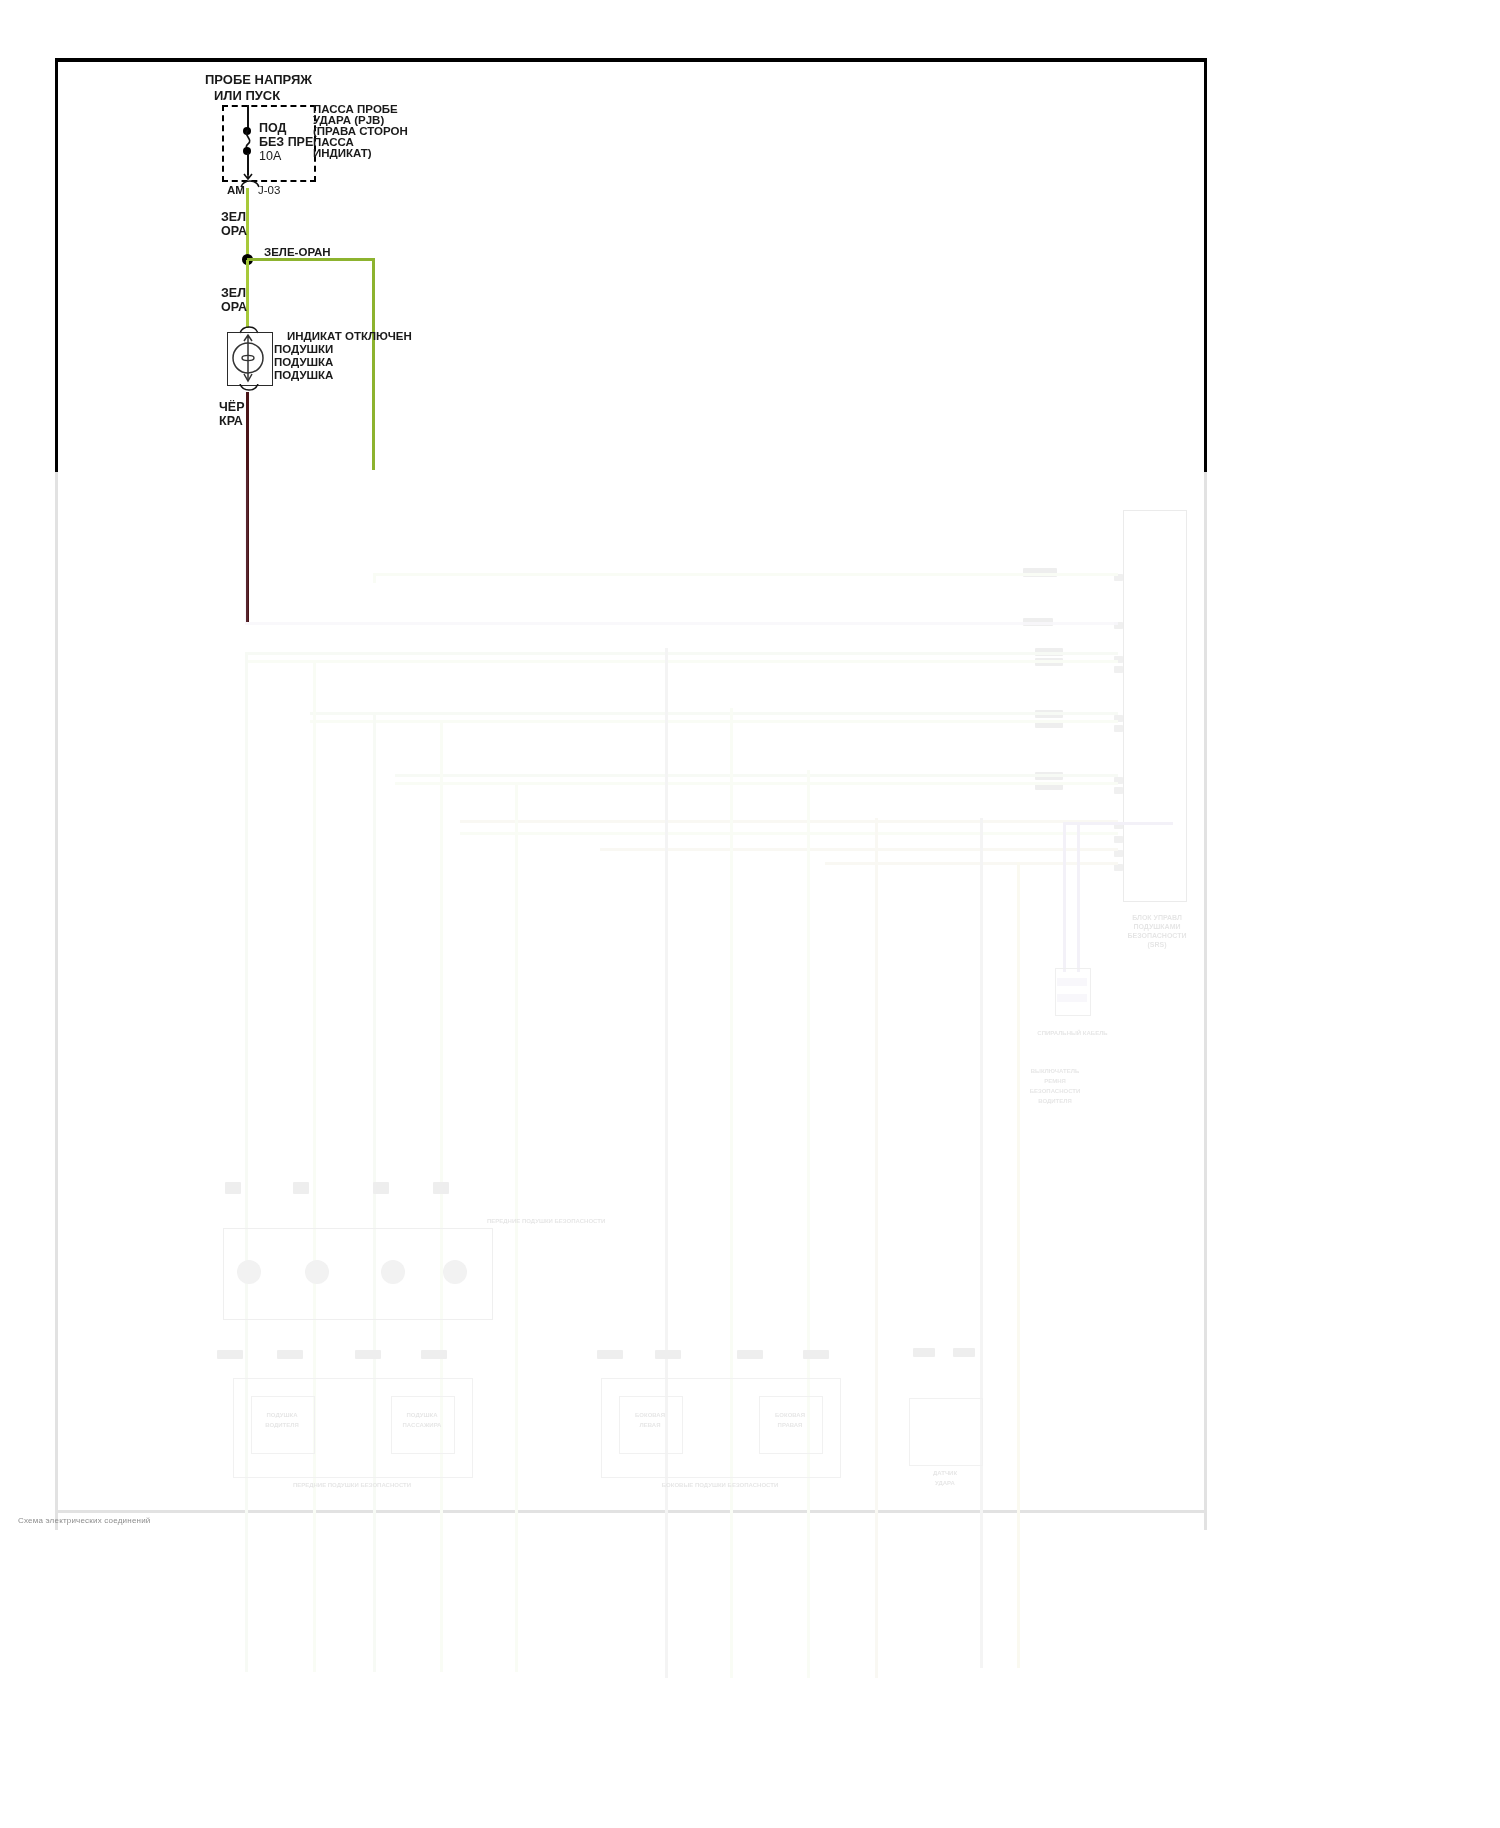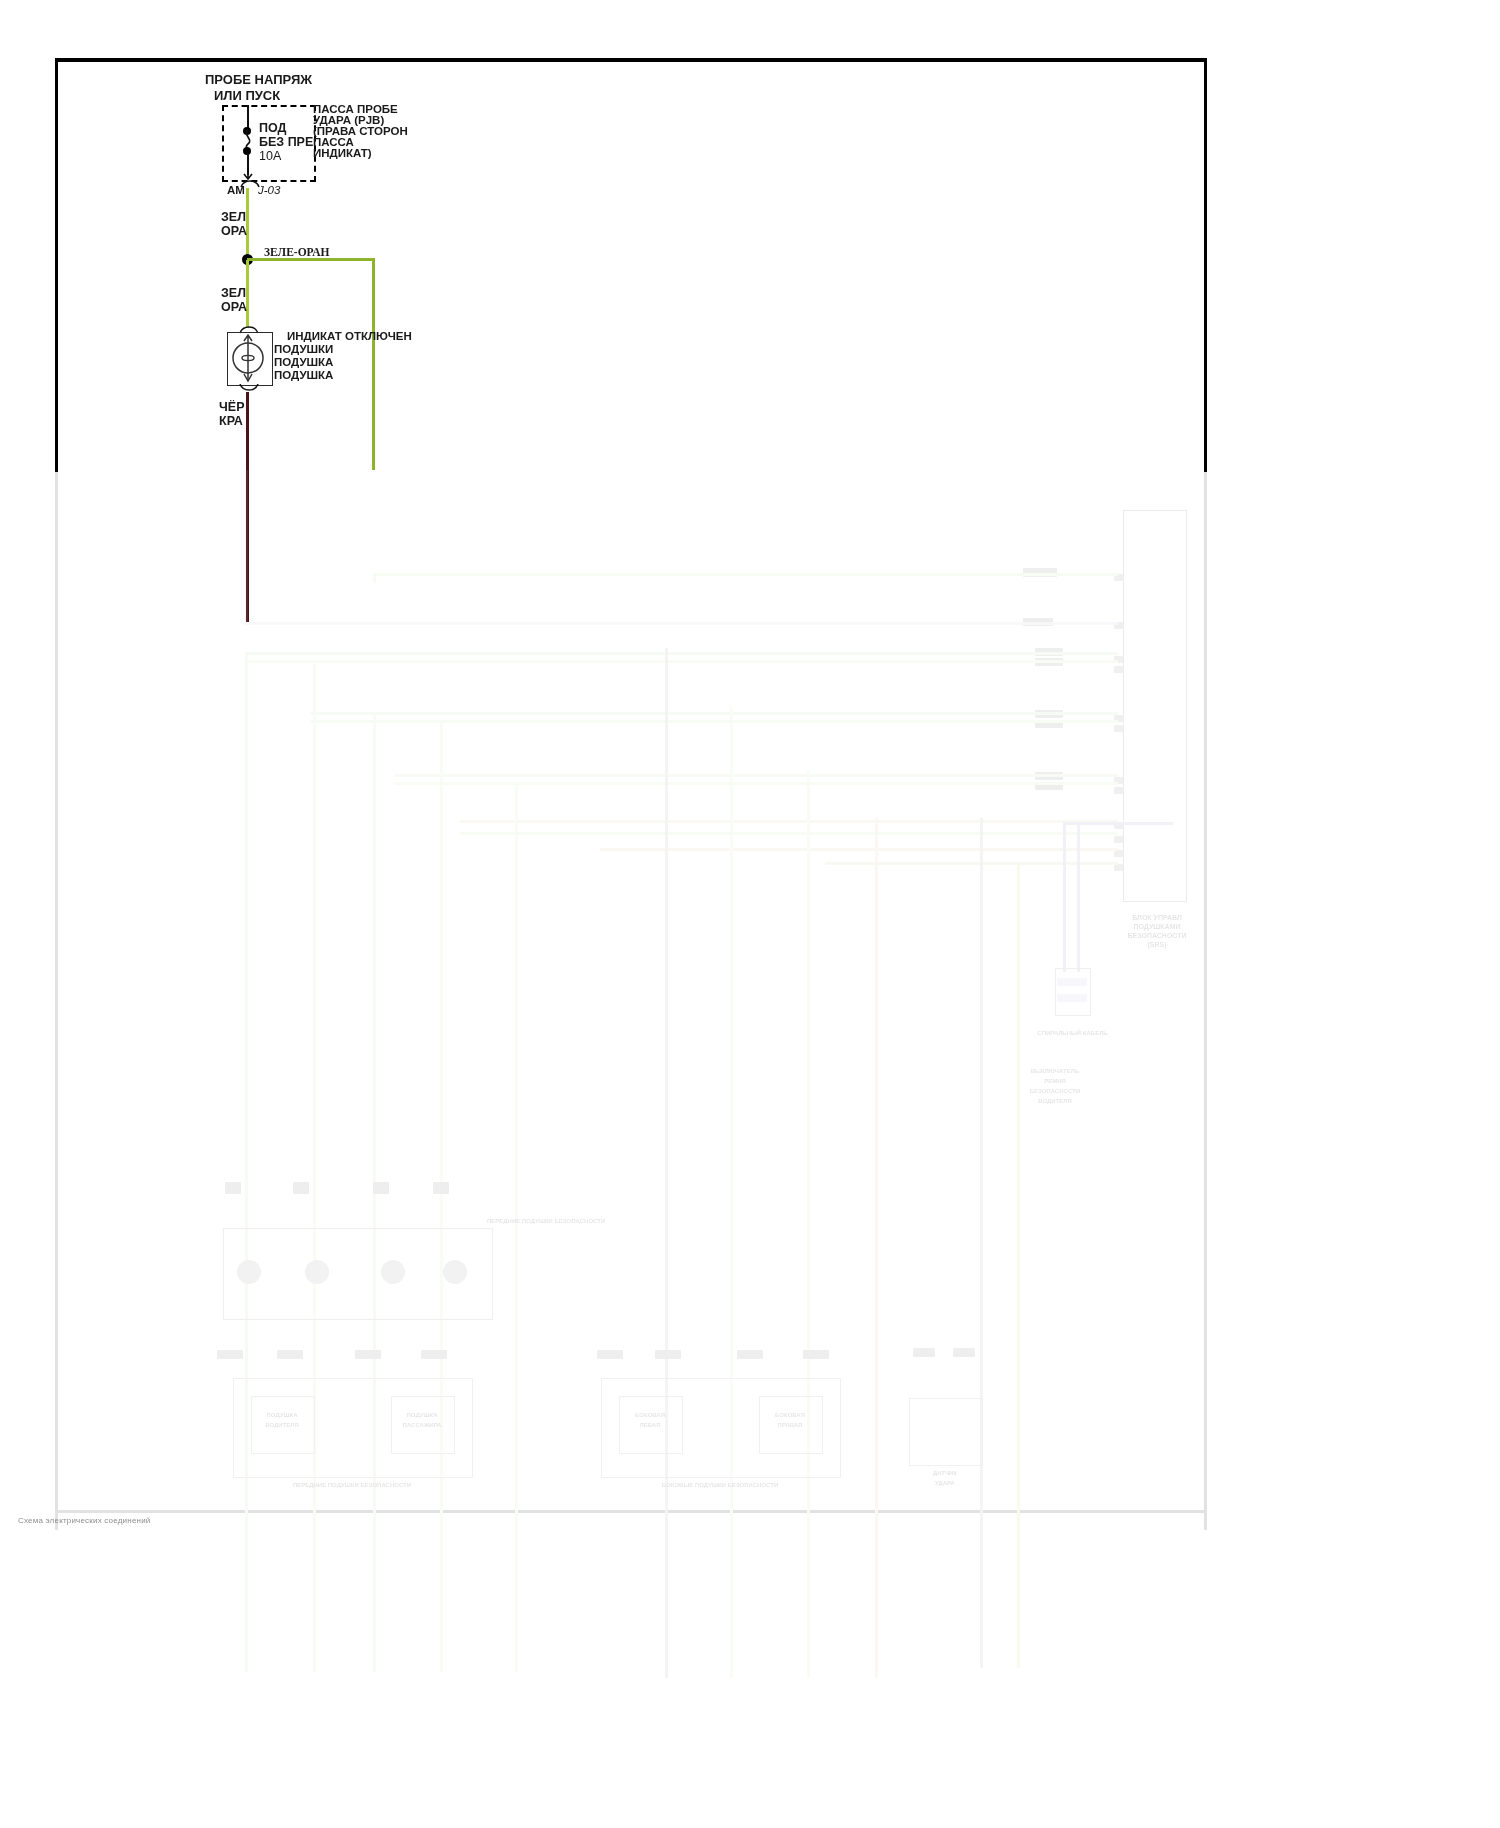--- a/index.html
+++ b/index.html
@@ -88,31 +88,31 @@
 
   <div class="lbl t12 bold" style="left:259px;top:121px;">ПОД</div>
   <div class="lbl t12 bold" style="left:259px;top:135px;">БЕЗ ПРЕ</div>
   <div class="lbl t12" style="left:259px;top:149px;">10A</div>
 
   <svg style="position:absolute;left:239px;top:179px;" width="22" height="9">
     <path d="M2,8 C5,0 17,0 20,8" stroke="#111" stroke-width="1.5" fill="none"></path>
   </svg>
 
   <div class="lbl t11 bold" style="left:227px;top:184px;">AM</div>
-  <div class="lbl t11" style="left:258px;top:184px;font-style:italic;">J-03</div>
+  <div class="lbl t11" style="left:258px;top:184px;">J-03</div>
 
   <div class="wire c-gnor2" style="left:246px;top:188px;width:3.4px;height:72px;"></div>
   <div class="lbl t12 bold" style="left:221px;top:210px;">ЗЕЛ</div>
   <div class="lbl t12 bold" style="left:221px;top:224px;">ОРА</div>
 
   <div class="node" style="left:242px;top:254px;"></div>
 
   <div class="wire c-gnor" style="left:247px;top:258px;width:128px;height:3.2px;"></div>
   <div class="wire c-gnor" style="left:372px;top:258px;width:3.2px;height:212px;"></div>
-  <div class="lbl t11 bold" style="left:264px;top:246px;font-family:Liberation Serif, serif;">ЗЕЛЕ-ОРАН</div>
+  <div class="lbl t11 bold" style="left:264px;top:246px;">ЗЕЛЕ-ОРАН</div>
 
   <div class="wire c-gnor2" style="left:246px;top:260px;width:3.4px;height:68px;"></div>
   <div class="lbl t12 bold" style="left:221px;top:286px;">ЗЕЛ</div>
   <div class="lbl t12 bold" style="left:221px;top:300px;">ОРА</div>
 
   <svg style="position:absolute;left:238px;top:325px;" width="22" height="9">
     <path d="M2,8 C5,0 17,0 20,8" stroke="#111" stroke-width="1.5" fill="none"></path>
   </svg>
 
   <div class="box" style="left:227px;top:332px;width:44px;height:52px;"></div>

